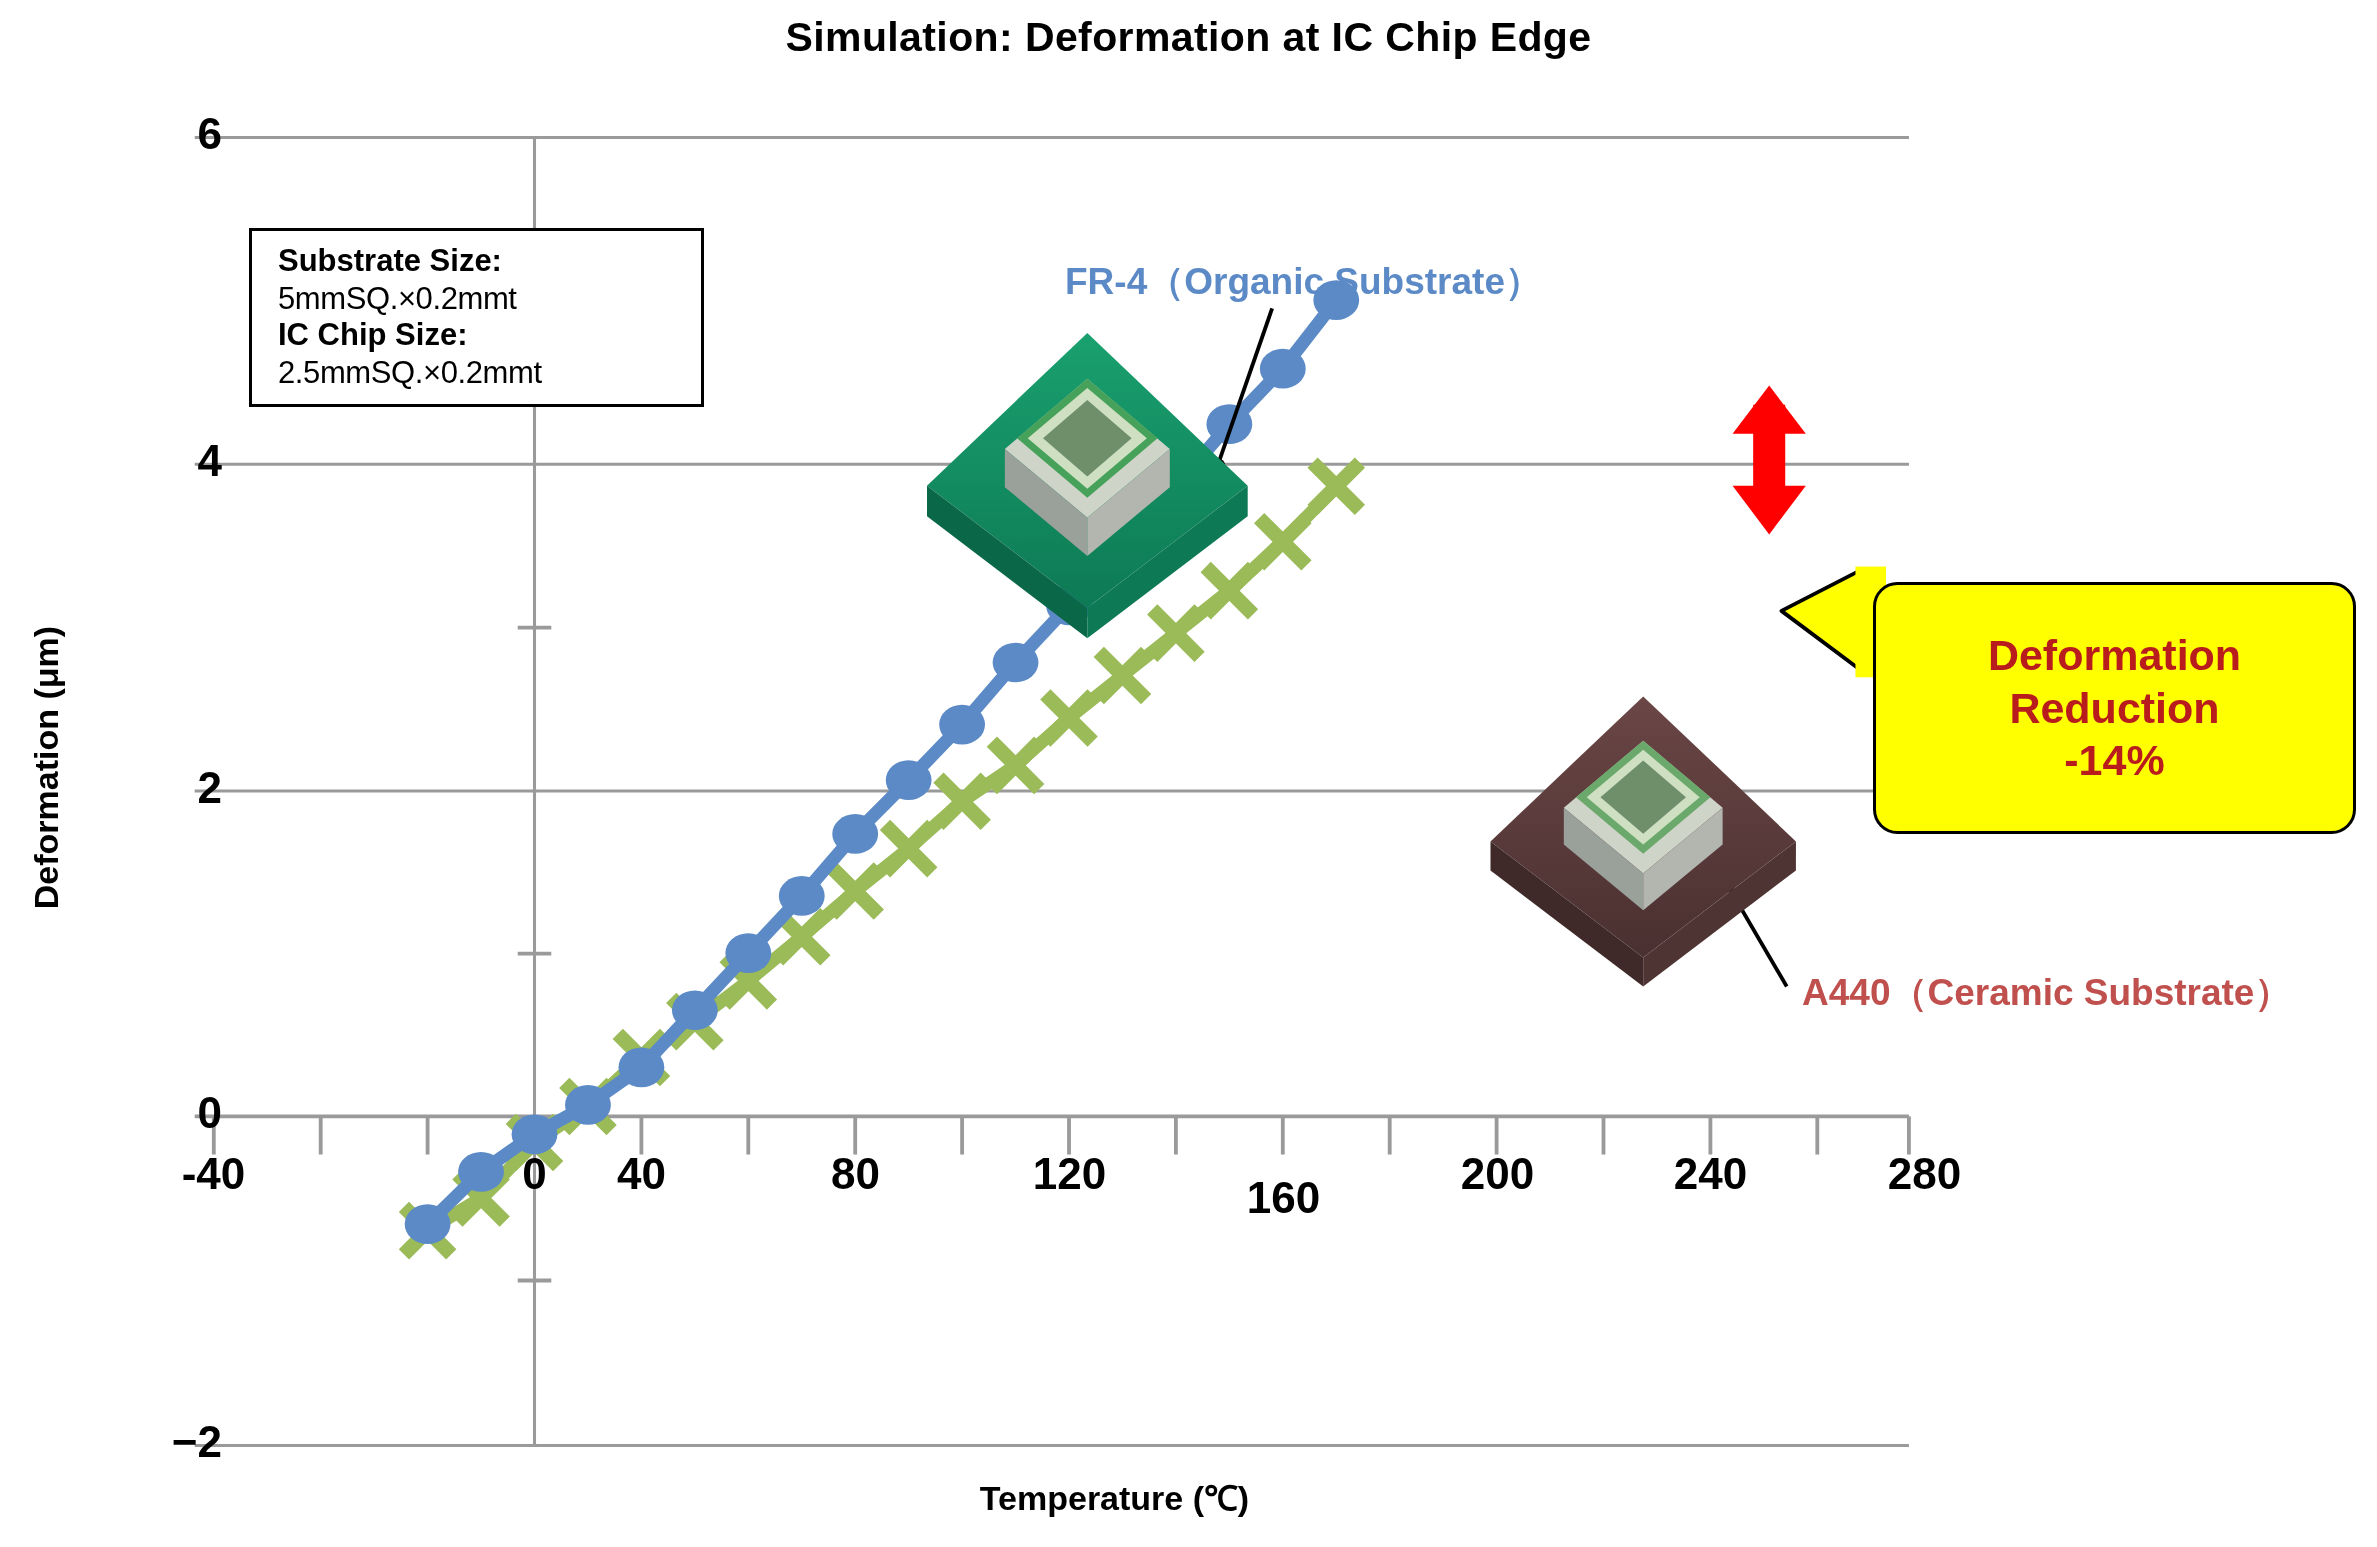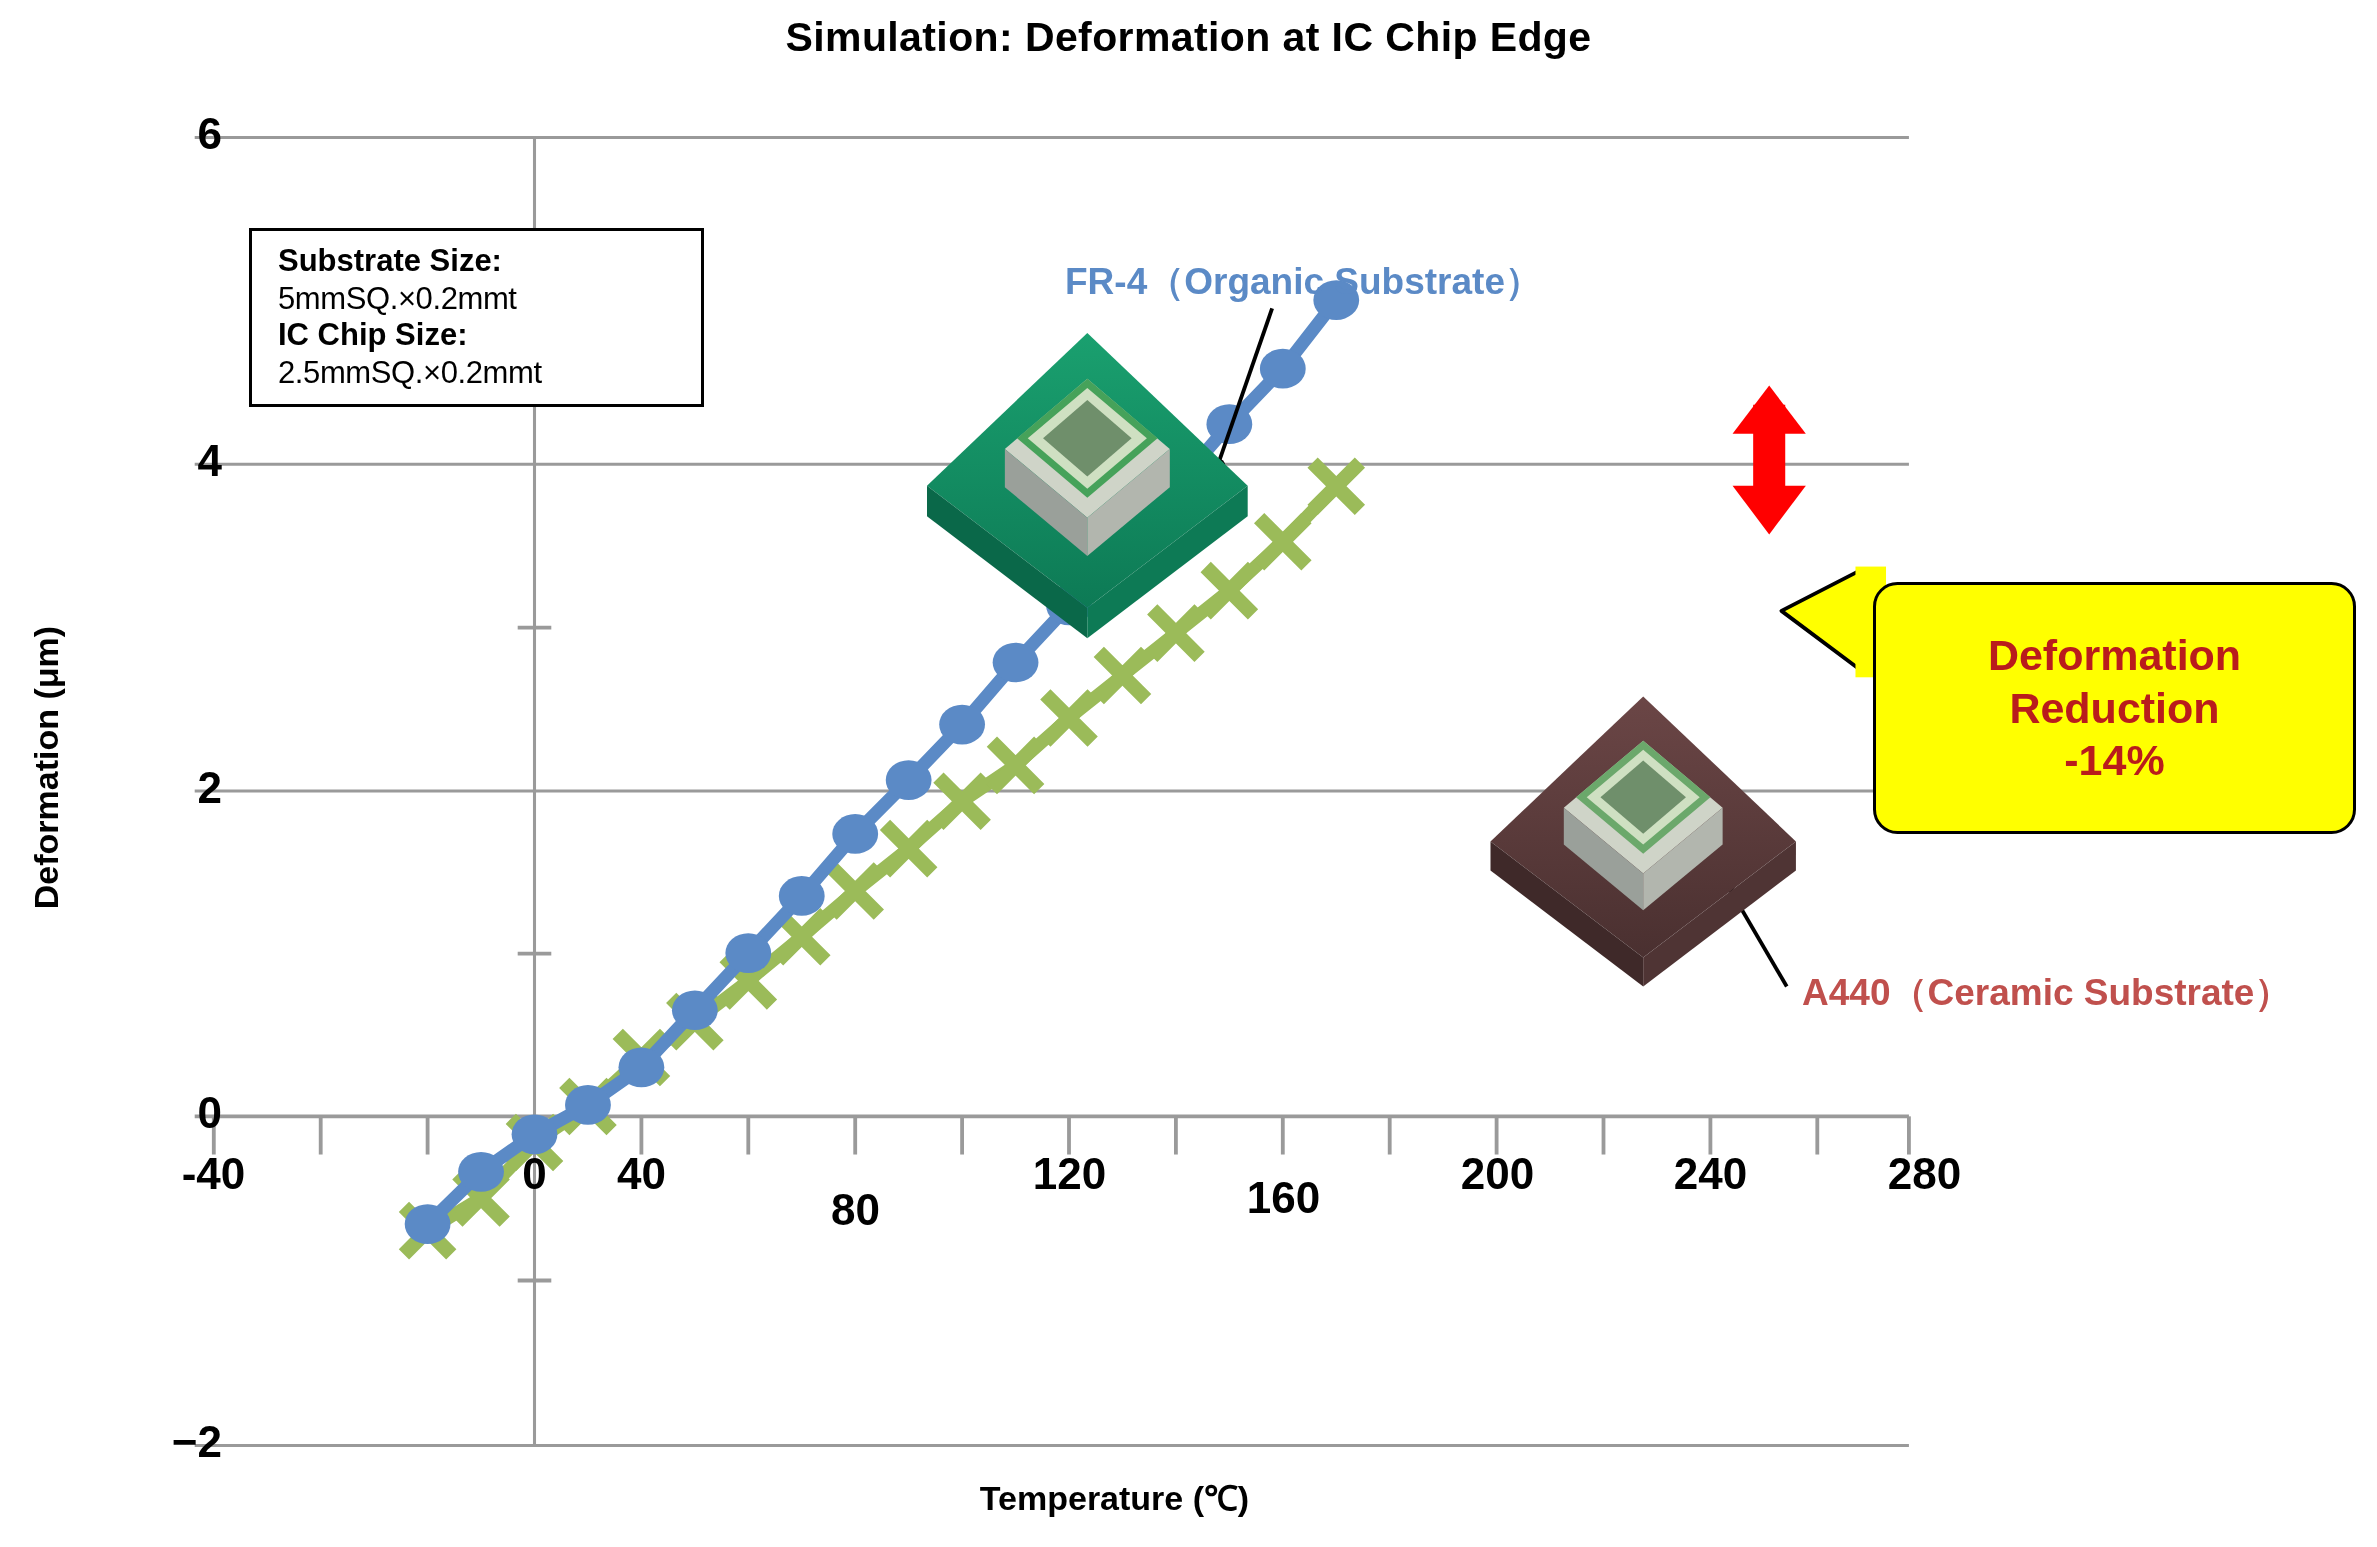--- a/index.html
+++ b/index.html
@@ -227,21 +227,21 @@
 
   <div class="abs ytick" style="left:107px;top:109px;">6</div>
   <div class="abs ytick" style="left:107px;top:436px;">4</div>
   <div class="abs ytick" style="left:107px;top:763px;">2</div>
   <div class="abs ytick" style="left:107px;top:1088px;">0</div>
   <div class="abs ytick" style="left:107px;top:1417px;">−2</div>
 
   <div class="abs xtick" style="left:137px;top:1149px;">-40</div>
   <div class="abs xtick" style="left:458px;top:1149px;">0</div>
   <div class="abs xtick" style="left:565px;top:1149px;">40</div>
-  <div class="abs xtick" style="left:779px;top:1149px;margin-top:36px;">80</div>
+  <div class="abs xtick" style="left:779px;top:1149px;">80</div>
   <div class="abs xtick" style="left:993px;top:1149px;">120</div>
   <div class="abs xtick" style="left:1207px;top:1149px;margin-top:24px;">160</div>
   <div class="abs xtick" style="left:1421px;top:1149px;text-align:center;">200</div>
   <div class="abs xtick" style="left:1634px;top:1149px;">240</div>
   <div class="abs xtick" style="left:1848px;top:1149px;">280</div>
 
   <div class="abs" id="y-axis-title">Deformation (μm)</div>
   <div class="abs" id="x-axis-title">Temperature (℃)</div>
 
   <div class="abs" id="info-box">

